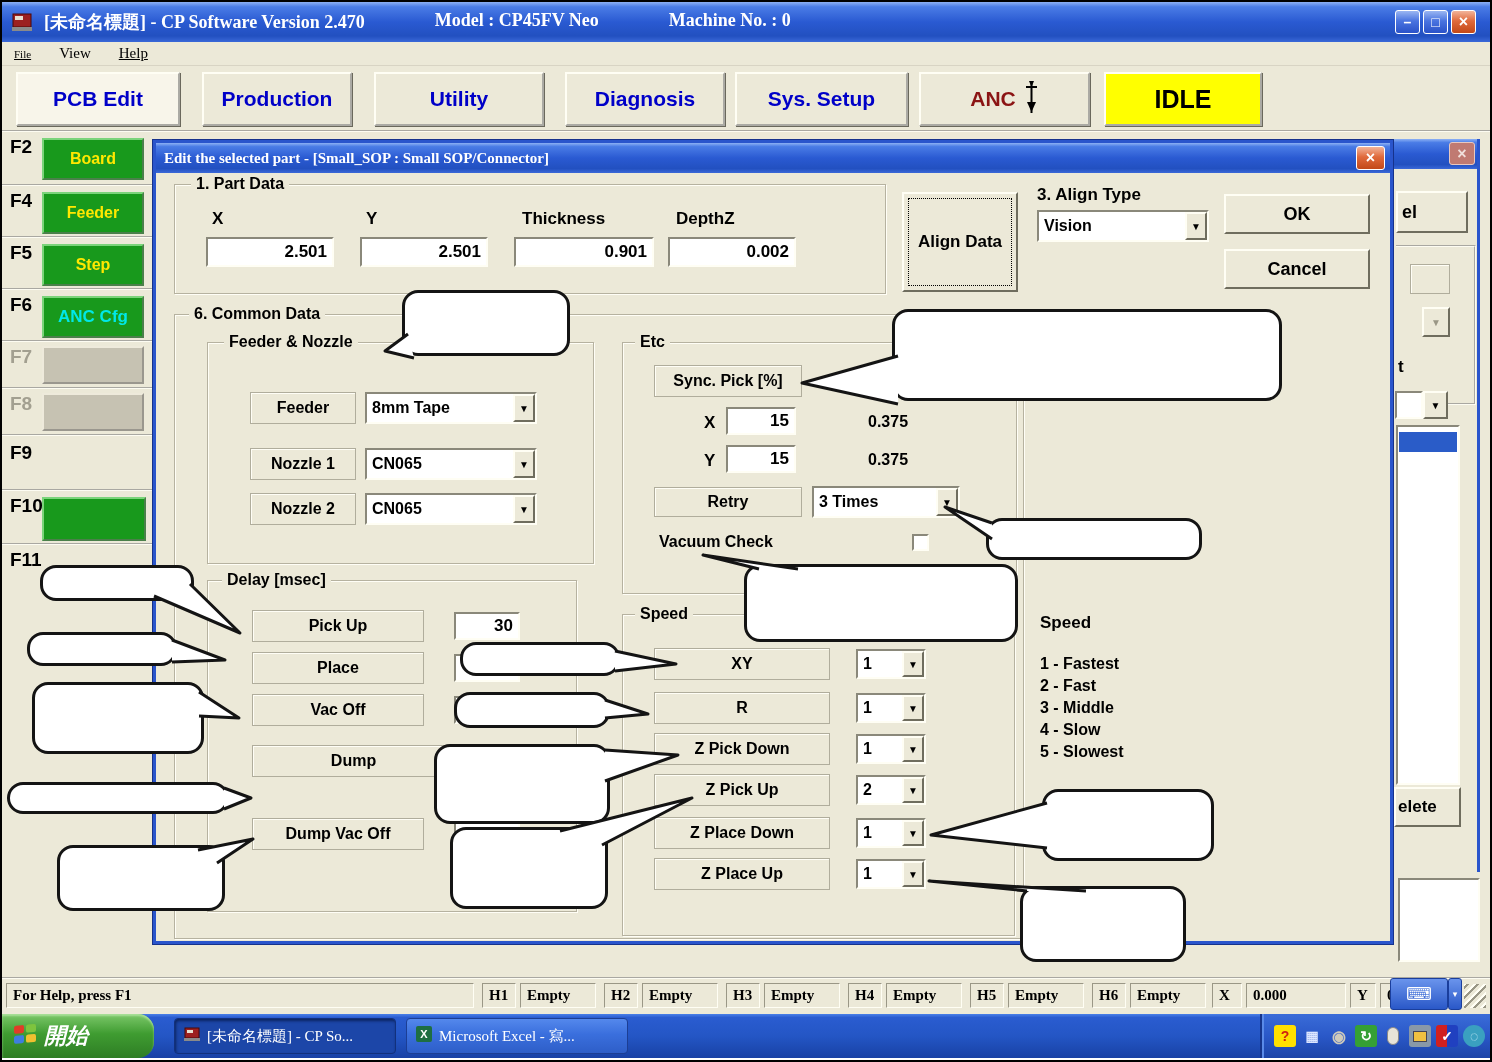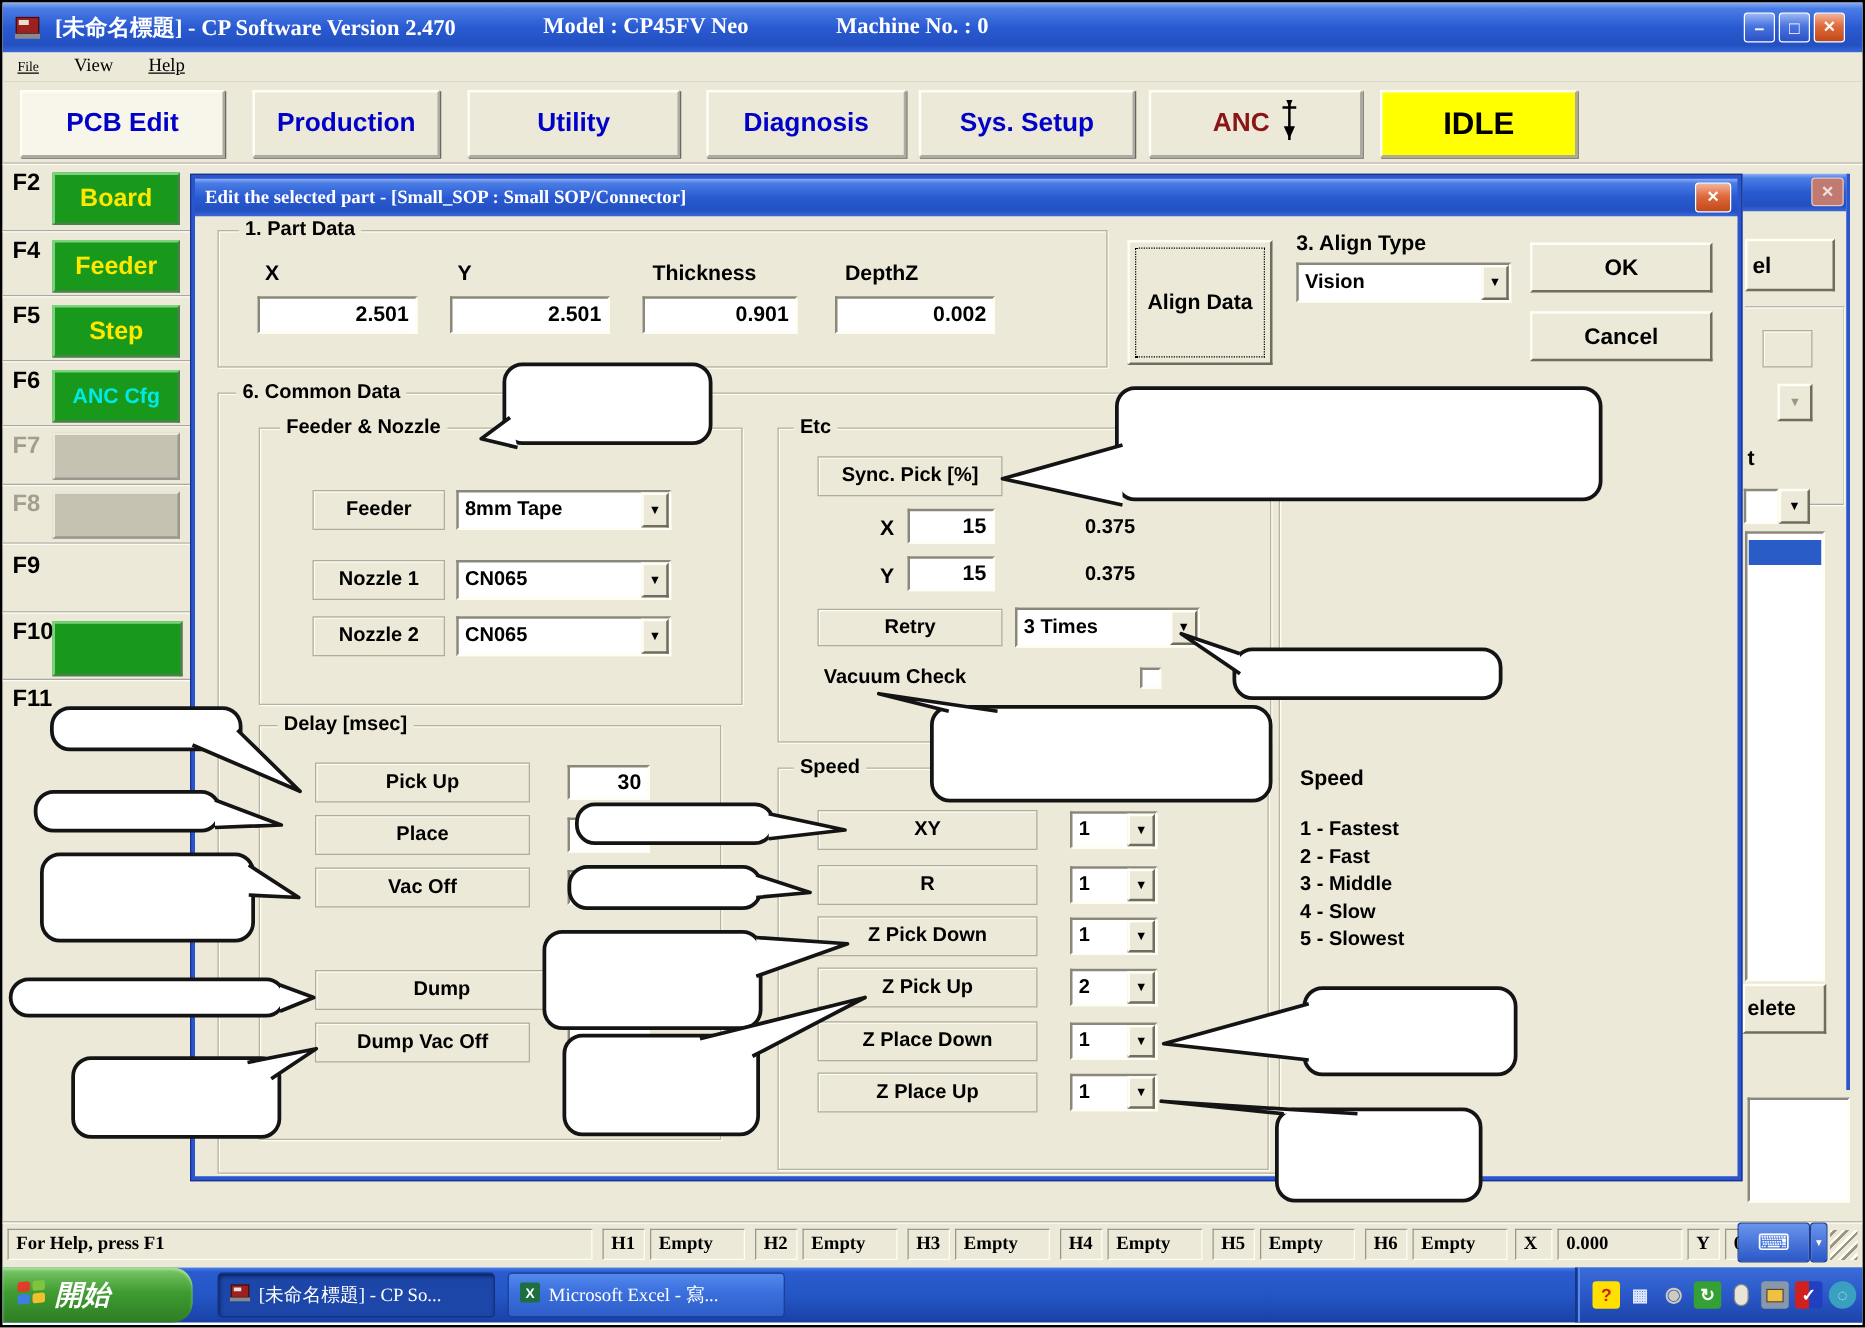--- a/index.html
+++ b/index.html
@@ -14,21 +14,21 @@
 .b3d{background:#ece9d8;border:2px solid;border-color:#fffef4 #6f6d5e #6f6d5e #fffef4}
 .tbtn{background:#ece9d8;border:2px outset #fffef4;box-shadow:1px 1px 0 #6a685c;color:#0000c8;font-weight:bold;font-size:21px;display:flex;align-items:center;justify-content:center;gap:8px}
 .sunken{background:#fff;border:2px solid;border-color:#8a887a #fffef4 #fffef4 #8a887a}
 .inp{background:#fff;border:2px solid;border-color:#8a887a #fffef4 #fffef4 #8a887a;font:bold 17px "Liberation Sans",sans-serif;text-align:right;padding:0 5px;outline:none}
 .frame{background:#ece9d8;border:1px solid #b0ad9c;box-shadow:inset 1px 1px 0 #fffef6;display:flex;align-items:center;justify-content:center;font-weight:bold;font-size:16px;color:#000}
 .group{border:1px solid #b6b2a0;box-shadow:1px 1px 0 #fffef6,inset 1px 1px 0 #fffef6}
 .legend{position:absolute;top:-10px;background:#ece9d8;padding:0 5px;font-weight:bold;font-size:16px;white-space:nowrap}
 .combo{display:flex;align-items:stretch;background:#fff;border:2px solid;border-color:#8a887a #fffef4 #fffef4 #8a887a}
 .combo .txt{flex:1;display:flex;align-items:center;padding:0 5px;font-weight:bold;font-size:16px;white-space:nowrap;overflow:hidden}
 .combo .arr{width:22px;background:#ece9d8;border:2px solid;border-color:#fffef4 #6f6d5e #6f6d5e #fffef4;display:flex;align-items:center;justify-content:center;font-size:10px;color:#000}
-.gbtn{background:#18991c;border:2px outset #7bd47b;color:#ffe800;font-weight:bold;font-size:20px;display:flex;align-items:center;justify-content:center;white-space:nowrap;overflow:hidden}
+.gbtn{background:#18991c;border:2px outset #7bd47b;color:#ffe800;font-weight:bold;font-size:16px;display:flex;align-items:center;justify-content:center;white-space:nowrap;overflow:hidden}
 .graybtn{background:#c6c2b2;border:2px outset #eeeadb}
 .fkey{font-weight:bold;font-size:19px;color:#000}
 .fkey.dis{color:#a29f90}
 .srow{position:relative;border-top:2px groove #fdfcf2}
 .callout{position:absolute;background:#fff;border:3px solid #141414;border-radius:16px;z-index:50}
 .sb-panel{position:absolute;top:981px;height:25px;border:1px solid;border-color:#9a9786 #fffef4 #fffef4 #9a9786;font-family:"Liberation Serif",serif;font-weight:bold;font-size:15px;display:flex;align-items:center;padding:0 6px;white-space:nowrap;overflow:hidden}
 .tico{width:22px;height:22px;border-radius:3px;display:flex;align-items:center;justify-content:center;font-size:14px;font-weight:bold}
 .tasktext{font-family:"Liberation Serif",serif;color:#fff;font-size:15px;white-space:nowrap;overflow:hidden}
 </style>
 </head>
@@ -178,21 +178,21 @@
 
       <div class="abs group" style="left:18px;top:11px;width:712px;height:110px">
         <span class="legend" style="left:16px">1. Part Data</span>
       </div>
       <span class="abs" style="left:56px;top:36px;font-weight:bold;font-size:17px">X</span>
       <span class="abs" style="left:210px;top:36px;font-weight:bold;font-size:17px">Y</span>
       <span class="abs" style="left:366px;top:36px;font-weight:bold;font-size:17px">Thickness</span>
       <span class="abs" style="left:520px;top:36px;font-weight:bold;font-size:17px">DepthZ</span>
       <input class="abs inp" style="left: 50px; top: 64px; width: 128px; height: 30px;" readonly="" value="2.501">
       <input class="abs inp" style="left: 204px; top: 64px; width: 128px; height: 30px;" readonly="" value="2.501">
-      <input class="abs inp" style="left: 358px; top: 64px; width: 124px; height: 30px;" readonly="" value="0.901">
+      <input class="abs inp" style="left: 358px; top: 64px; width: 140px; height: 30px;" readonly="" value="0.901">
       <input class="abs inp" style="left: 512px; top: 64px; width: 128px; height: 30px;" readonly="" value="0.002">
 
       <div class="abs b3d" style="left:746px;top:19px;width:116px;height:100px;display:flex;align-items:center;justify-content:center;font-weight:bold;font-size:17px;position:absolute">
         <div style="position:absolute;inset:4px;border:1px dotted #000"></div>
         <span>Align Data</span>
       </div>
       <span class="abs" style="left:881px;top:12px;font-weight:bold;font-size:17px">3. Align Type</span>
       <div class="abs combo" style="left:881px;top:37px;width:172px;height:32px">
         <span class="txt">Vision</span>
           <span class="arr">▼</span>
@@ -241,21 +241,21 @@
         </div>
       <input class="abs inp" style="left: 298px; top: 439px; width: 66px; height: 28px;" readonly="" value="30">
       <div class="abs frame" style="left:96px;top:479px;width:172px;height:32px">
           <span>Place</span>
         </div>
       <input class="abs inp" style="left: 298px; top: 481px; width: 66px; height: 28px;" readonly="">
       <div class="abs frame" style="left:96px;top:521px;width:172px;height:32px">
           <span>Vac Off</span>
         </div>
       <input class="abs inp" style="left: 298px; top: 523px; width: 66px; height: 28px;" readonly="">
-      <div class="abs frame" style="left:96px;top:603px;width:203px;height:32px">
+      <div class="abs frame" style="left:96px;top:572px;width:203px;height:32px">
           <span>Dump</span>
         </div>
       <input class="abs inp" style="left: 298px; top: 605px; width: 66px; height: 28px;" readonly="">
       <div class="abs frame" style="left:96px;top:645px;width:172px;height:32px">
           <span>Dump Vac Off</span>
         </div>
       <input class="abs inp" style="left: 298px; top: 647px; width: 66px; height: 28px;" readonly="">
 
       <div class="abs group" style="left:466px;top:169px;width:395px;height:252px">
         <span class="legend" style="left:12px">Etc</span>

